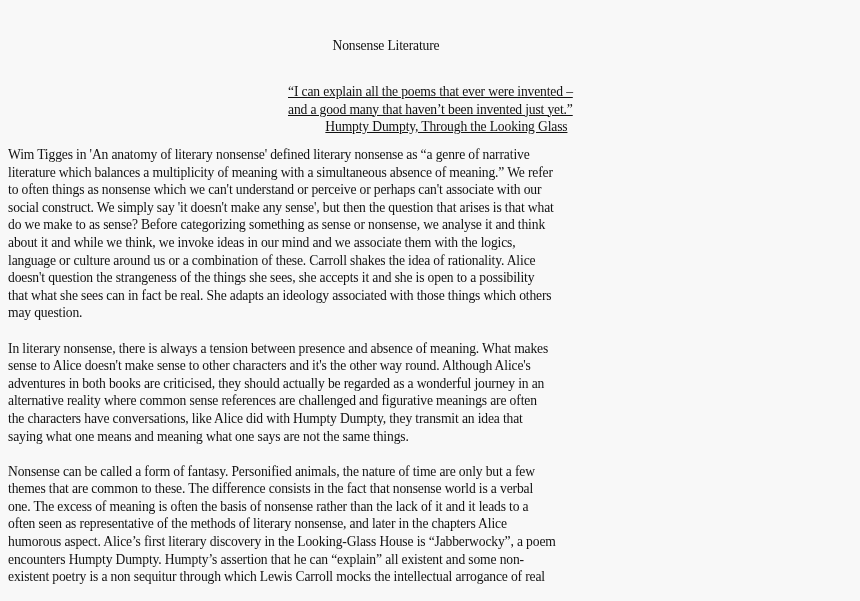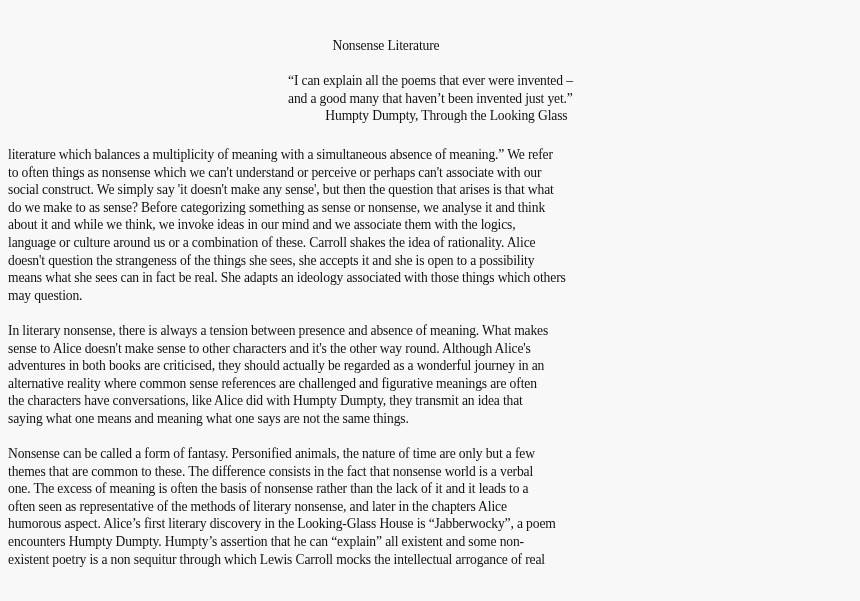--- a/index.html
+++ b/index.html
@@ -24,23 +24,24 @@
     top: 38px;
     left: 0;
     width: 720px;
     text-align: center;
     padding-left: 0px;
     box-sizing: border-box;
   }
   .title span { display: inline-block; margin-left: 52px; }
   .epigraph {
     position: absolute;
-    top: 72px;
+    top: 83px;
     left: 288px;
     line-height: 17.6px;
+    text-decoration: underline;
   }
   .epigraph .line { display: block; white-space: nowrap; }
   .epigraph .attrib { padding-left: 32px; text-align: center; }
   .body {
     position: absolute;
     top: 146px;
     left: 8px;
     width: 840px;
     line-height: 17.6px;
   }
@@ -59,28 +60,29 @@
   </div>
 
   <div class="epigraph">
     <span class="line">“I can explain all the poems that ever were invented –</span>
     <span class="line">and a good many that haven’t been invented just yet.”</span>
     <span class="line attrib">Humpty Dumpty, Through the Looking Glass</span>
   </div>
 
   <div class="body">
     <p>
+      <span class="ln">Wim Tigges in 'An anatomy of literary nonsense' defined literary nonsense as “a genre of narrative</span>
       <span class="ln">literature which balances a multiplicity of meaning with a simultaneous absence of meaning.” We refer</span>
       <span class="ln">to often things as nonsense which we can't understand or perceive or perhaps can't associate with our</span>
       <span class="ln">social construct. We simply say 'it doesn't make any sense', but then the question that arises is that what</span>
       <span class="ln">do we make to as sense? Before categorizing something as sense or nonsense, we analyse it and think</span>
       <span class="ln">about it and while we think, we invoke ideas in our mind and we associate them with the logics,</span>
       <span class="ln">language or culture around us or a combination of these. Carroll shakes the idea of rationality. Alice</span>
       <span class="ln">doesn't question the strangeness of the things she sees, she accepts it and she is open to a possibility</span>
-      <span class="ln">means what she sees can in fact be real. She adapts an ideology associated with those things which others</span>
+      <span class="ln">that what she sees can in fact be real. She adapts an ideology associated with those things which others</span>
       <span class="ln">may question.</span>
     </p>
     <p>
       <span class="ln">In literary nonsense, there is always a tension between presence and absence of meaning. What makes</span>
       <span class="ln">sense to Alice doesn't make sense to other characters and it's the other way round. Although Alice's</span>
       <span class="ln">adventures in both books are criticised, they should actually be regarded as a wonderful journey in an</span>
       <span class="ln">alternative reality where common sense references are challenged and figurative meanings are often</span>
       <span class="ln">the characters have conversations, like Alice did with Humpty Dumpty, they transmit an idea that</span>
       <span class="ln">saying what one means and meaning what one says are not the same things.</span>
     </p>

